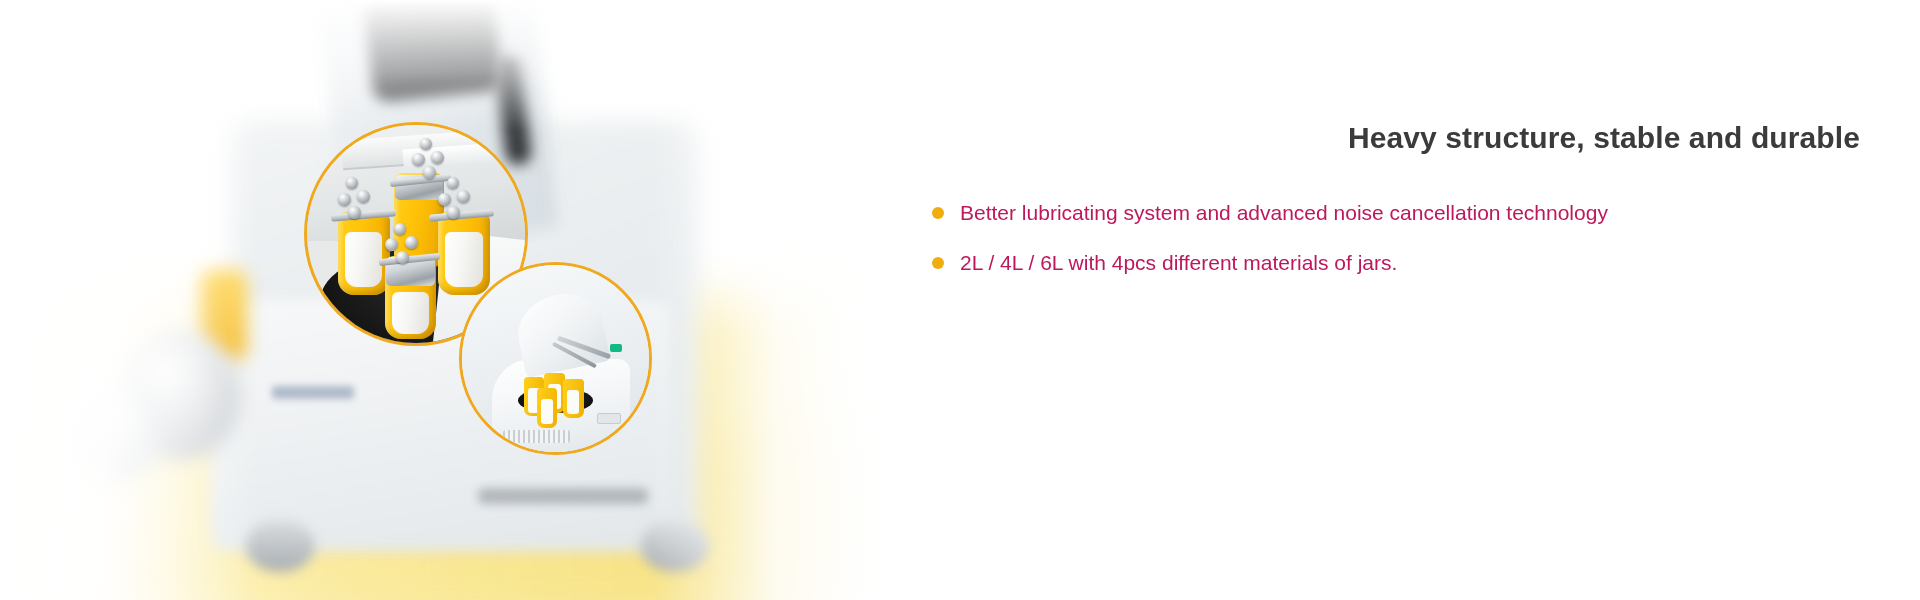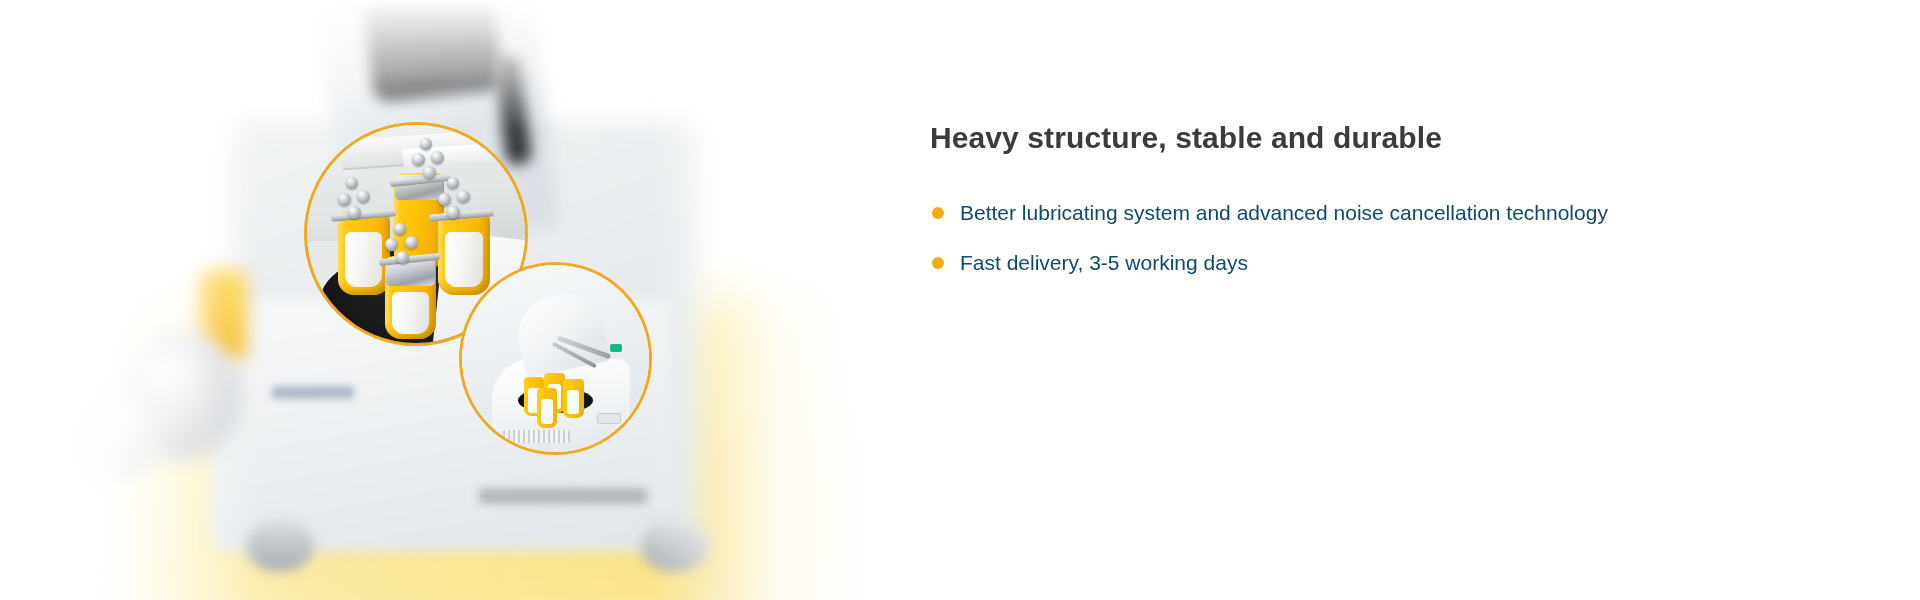--- a/index.html
+++ b/index.html
@@ -428,32 +428,32 @@
     box-sizing: border-box;
   }
   #headline {
     margin: 0 0 38px 0;
     color: #3b3b3b;
     font-size: 30px;
     line-height: 1.33;
     font-weight: bold;
     letter-spacing: .1px;
   }
-  #headline .hl-line { display: block; }
+  #headline .hl-line { display: block; text-align: right; }
 
   #feature-list {
     list-style: none;
     margin: 0;
     padding: 0;
   }
   #feature-list li {
     position: relative;
     padding-left: 30px;
     margin-bottom: 16px;
-    color: #0c4a6e;
+    color: #be185d;
     font-size: 21px;
     line-height: 1.62;
     font-weight: normal;
     max-width: 720px;
   }
   #feature-list li:last-child { margin-bottom: 0; }
   .bullet-dot {
     position: absolute;
     left: 2px;
     top: 11px;
@@ -575,18 +575,18 @@
       <span class="hl-line">Heavy structure, stable and durable</span>
     </h2>
 
     <ul id="feature-list">
       <li>
         <span class="bullet-dot"></span>
         <span>Better lubricating system and advanced noise cancellation technology</span>
       </li>
       <li>
         <span class="bullet-dot"></span>
-        <span>Fast delivery, 3-5 working days</span>
+        <span>2L / 4L / 6L with 4pcs different materials of jars.</span>
       </li>
     </ul>
 
   </div>
 </div>
 
 </body></html>

